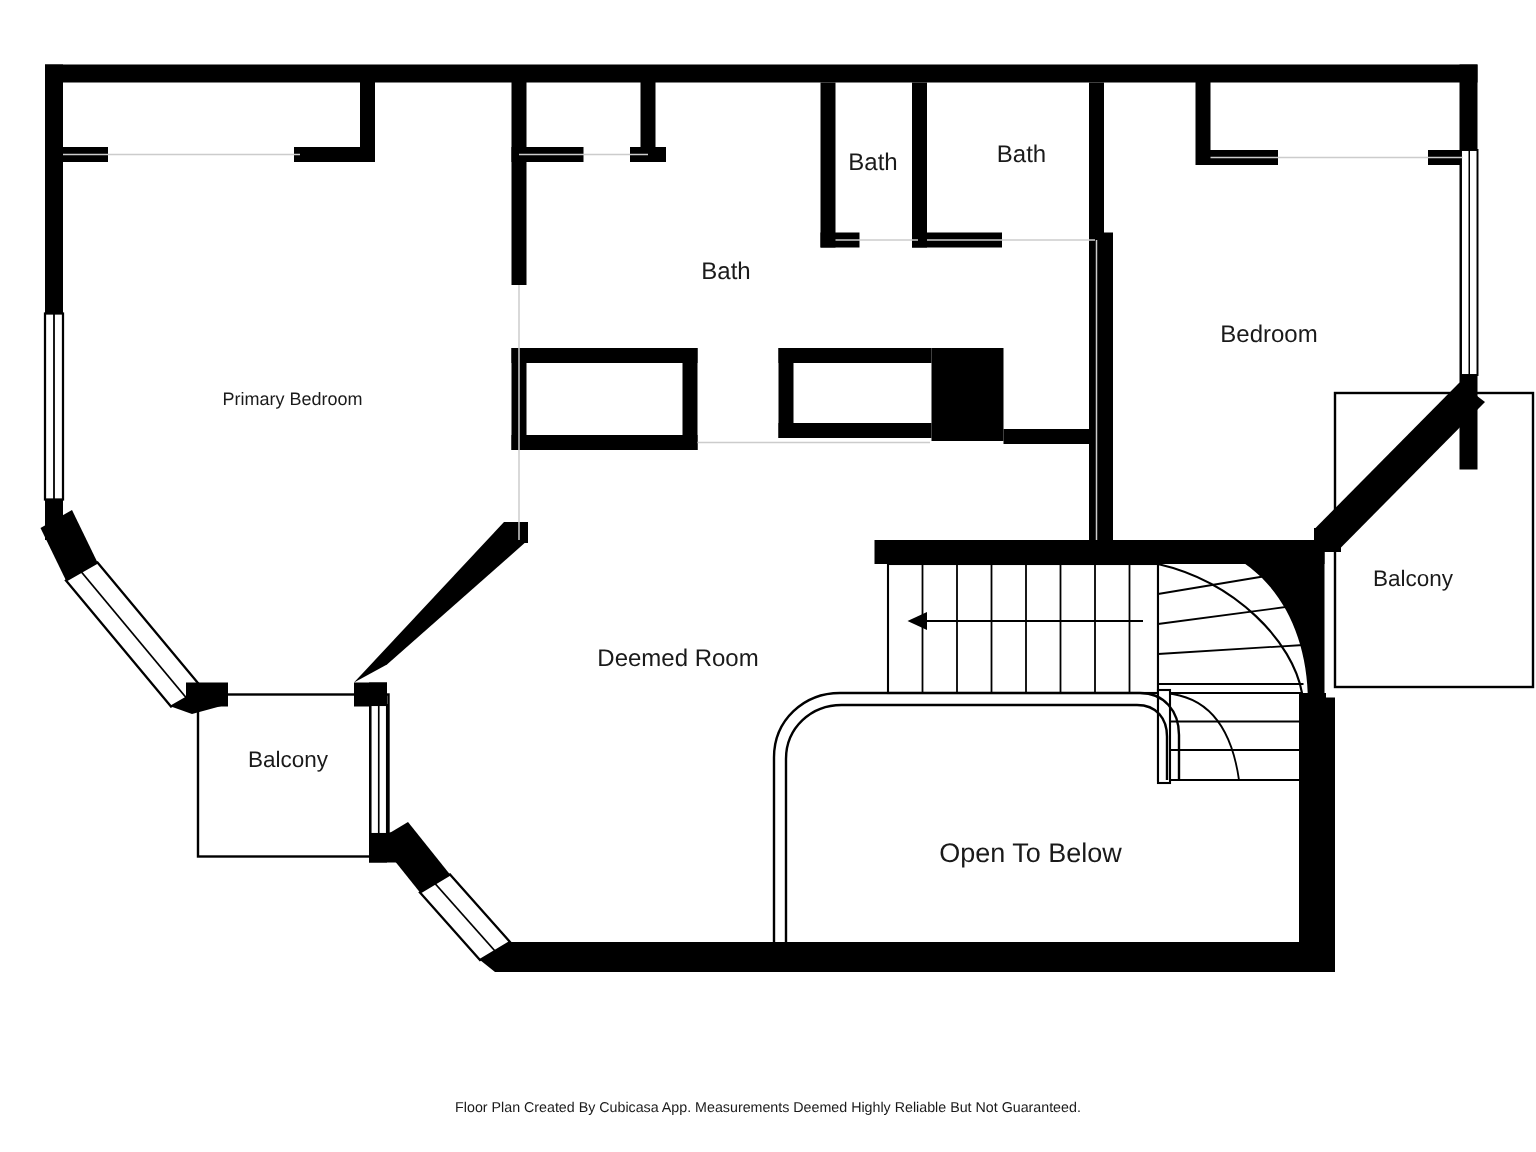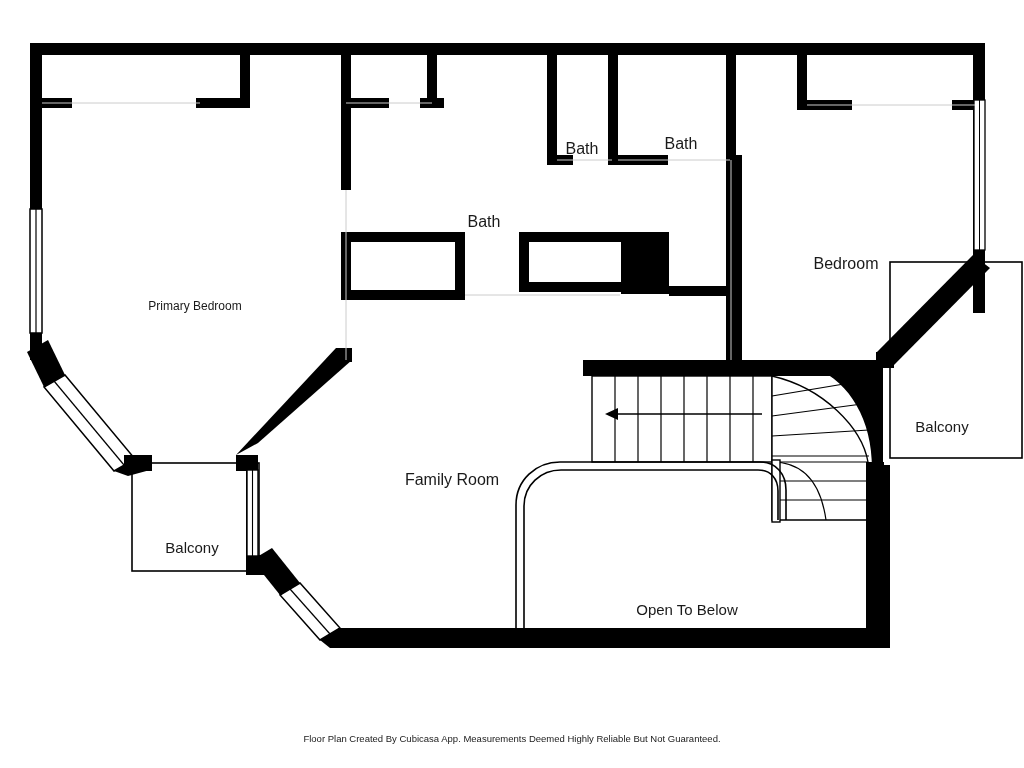--- a/index.html
+++ b/index.html
@@ -22,21 +22,20 @@
     width: 1024px;
     height: 768px;
   }
   .room-label {
     position: absolute;
     font-family: "Liberation Sans", sans-serif;
     color: #1a1a1a;
     white-space: nowrap;
     transform: translate(-50%, -50%);
     user-select: none;
-    margin-top: 40px;
   }
   .footer-note {
     position: absolute;
     left: 0;
     right: 0;
     bottom: 24px;
     text-align: center;
     font-size: 9.5px;
     font-weight: normal;
     color: #1a1a1a;
@@ -219,17 +218,17 @@
     <rect x="866" y="462" width="18" height="186"></rect>
   </g>
 </svg>
 
 <div class="room-label" style="left:195px; top:266px; font-size:12px;">Primary Bedroom</div>
 <div class="room-label" style="left:484px; top:182px; font-size:16px;">Bath</div>
 <div class="room-label" style="left:582px; top:109px; font-size:16px;">Bath</div>
 <div class="room-label" style="left:681px; top:104px; font-size:16px;">Bath</div>
 <div class="room-label" style="left:846px; top:224px; font-size:16px;">Bedroom</div>
 <div class="room-label" style="left:942px; top:386px; font-size:15px;">Balcony</div>
-<div class="room-label" style="left:452px; top:440px; font-size:16px;">Family Room</div>
+<div class="room-label" style="left:452px; top:440px; font-size:16px;">Deemed Room</div>
 <div class="room-label" style="left:192px; top:507px; font-size:15px;">Balcony</div>
-<div class="room-label" style="left:687px; top:569px; font-size:15px;">Open To Below</div>
+<div class="room-label" style="left:687px; top:569px; font-size:18px;">Open To Below</div>
 
 <div class="footer-note">Floor Plan Created By Cubicasa App. Measurements Deemed Highly Reliable But Not Guaranteed.</div>
 
 </body></html>

